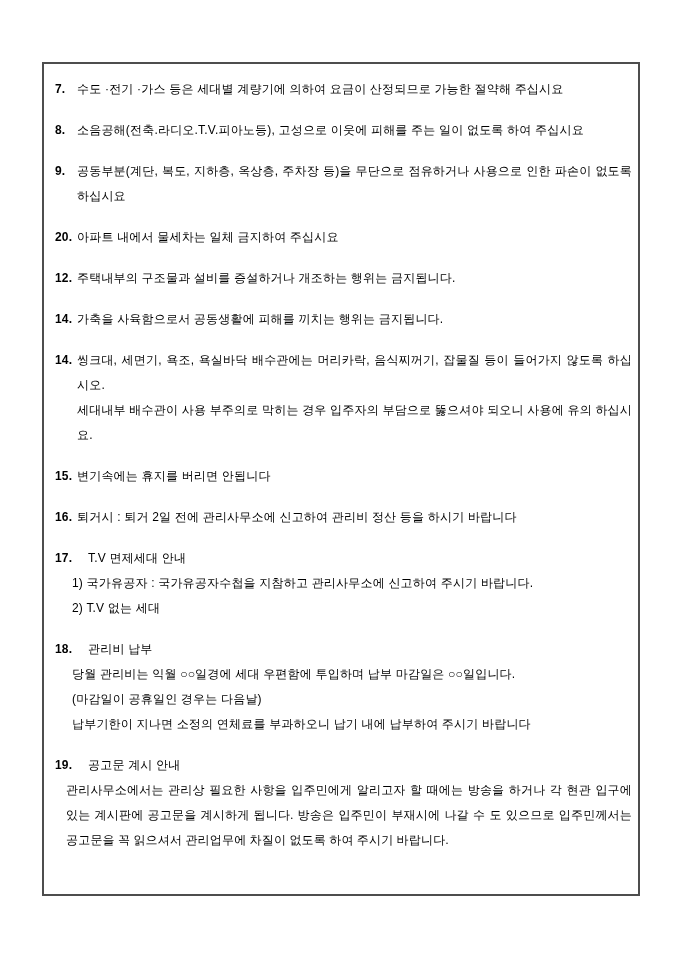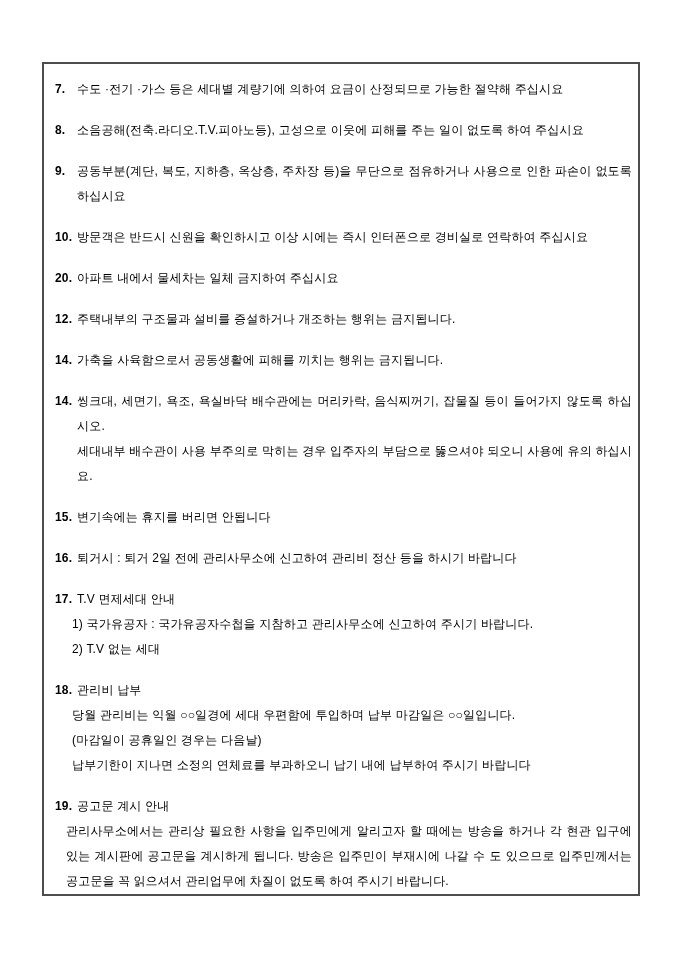--- a/index.html
+++ b/index.html
@@ -47,21 +47,21 @@
     min-width: 0;
   }
   .oneline { white-space: nowrap; }
   .para {
     text-align: justify;
     word-break: break-all;
   }
   .bold { font-weight: normal; }
   .reg { font-weight: normal; }
   .block { margin-bottom: 16px; }
-  .head { display: flex; margin-bottom: 0; }
+  .head { display: flex; margin-bottom: 0; gap: 11px; }
   .sub {
     margin-left: 17px;
     white-space: nowrap;
   }
   .sub-para {
     margin-left: 11px;
     text-align: justify;
     word-break: break-all;
     font-family: Liberation Serif, serif;
   }
@@ -81,24 +81,20 @@
   <div class="item">
     <span class="num">8.</span>
     <div class="txt bold oneline">소음공해(전축.라디오.T.V.피아노등), 고성으로 이웃에 피해를 주는 일이 없도록 하여 주십시요</div>
   </div>
 
   <div class="item">
     <span class="num">9.</span>
     <div class="txt bold para">공동부분(계단, 복도, 지하층, 옥상층, 주차장 등)을 무단으로 점유하거나 사용으로 인한 파손이 없도록 하십시요</div>
   </div>
 
-  <div class="item">
-    <span class="num">10.</span>
-    <div class="txt bold oneline">방문객은 반드시 신원을 확인하시고 이상 시에는 즉시 인터폰으로 경비실로 연락하여 주십시요</div>
-  </div>
 
   <div class="item">
     <span class="num">20.</span>
     <div class="txt bold oneline">아파트 내에서 물세차는 일체 금지하여 주십시요</div>
   </div>
 
   <div class="item">
     <span class="num">12.</span>
     <div class="txt bold oneline">주택내부의 구조물과 설비를 증설하거나 개조하는 행위는 금지됩니다.</div>
   </div>

